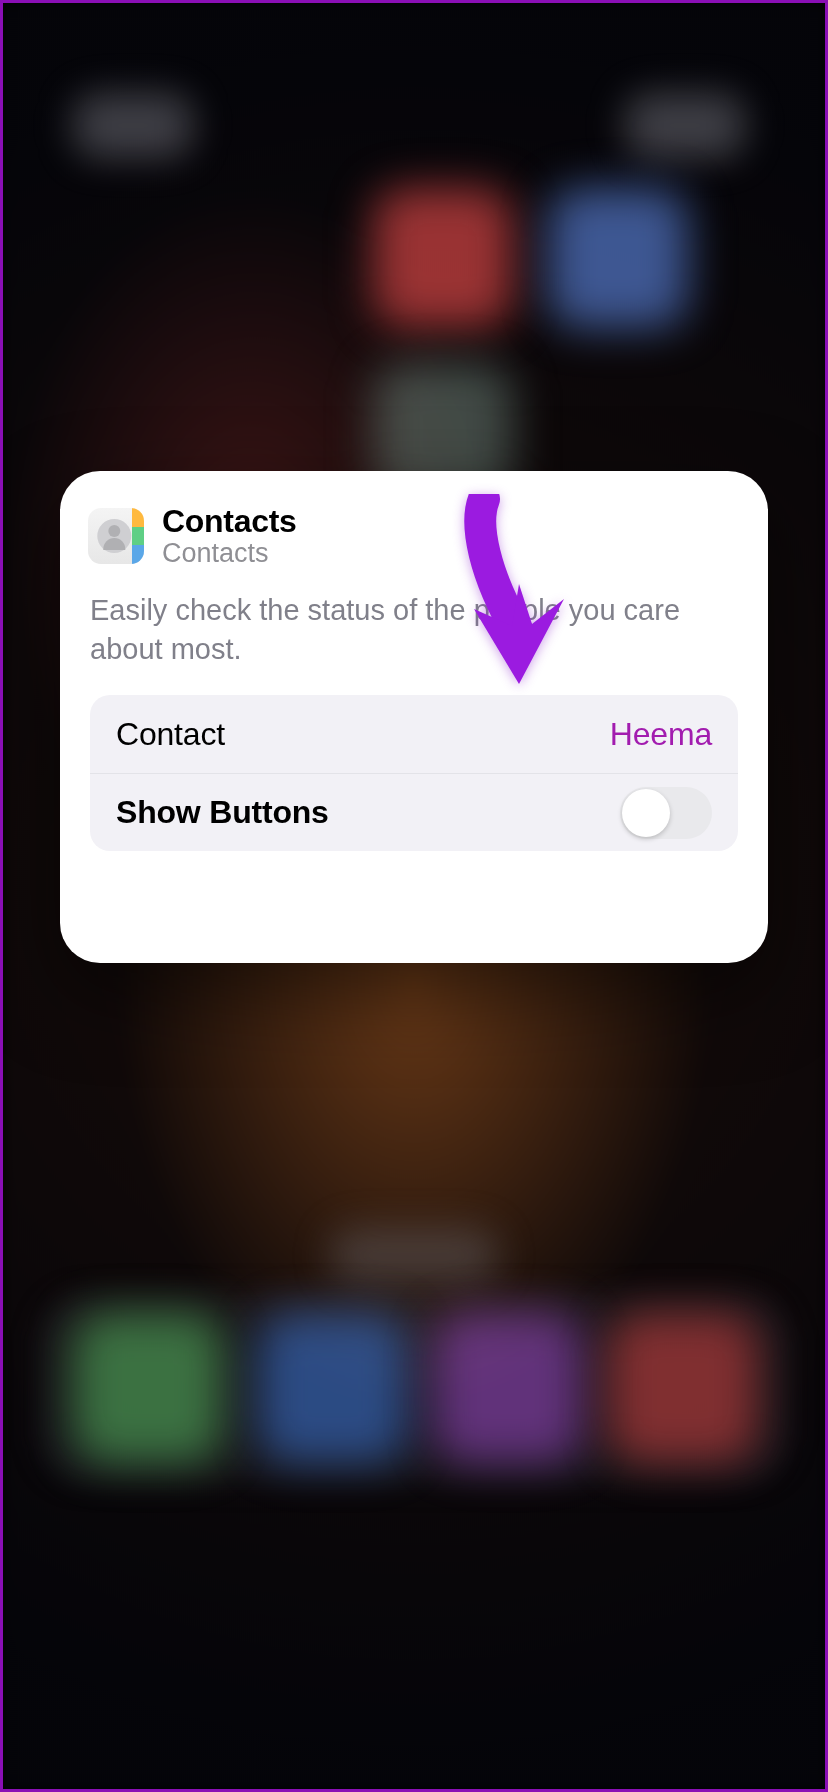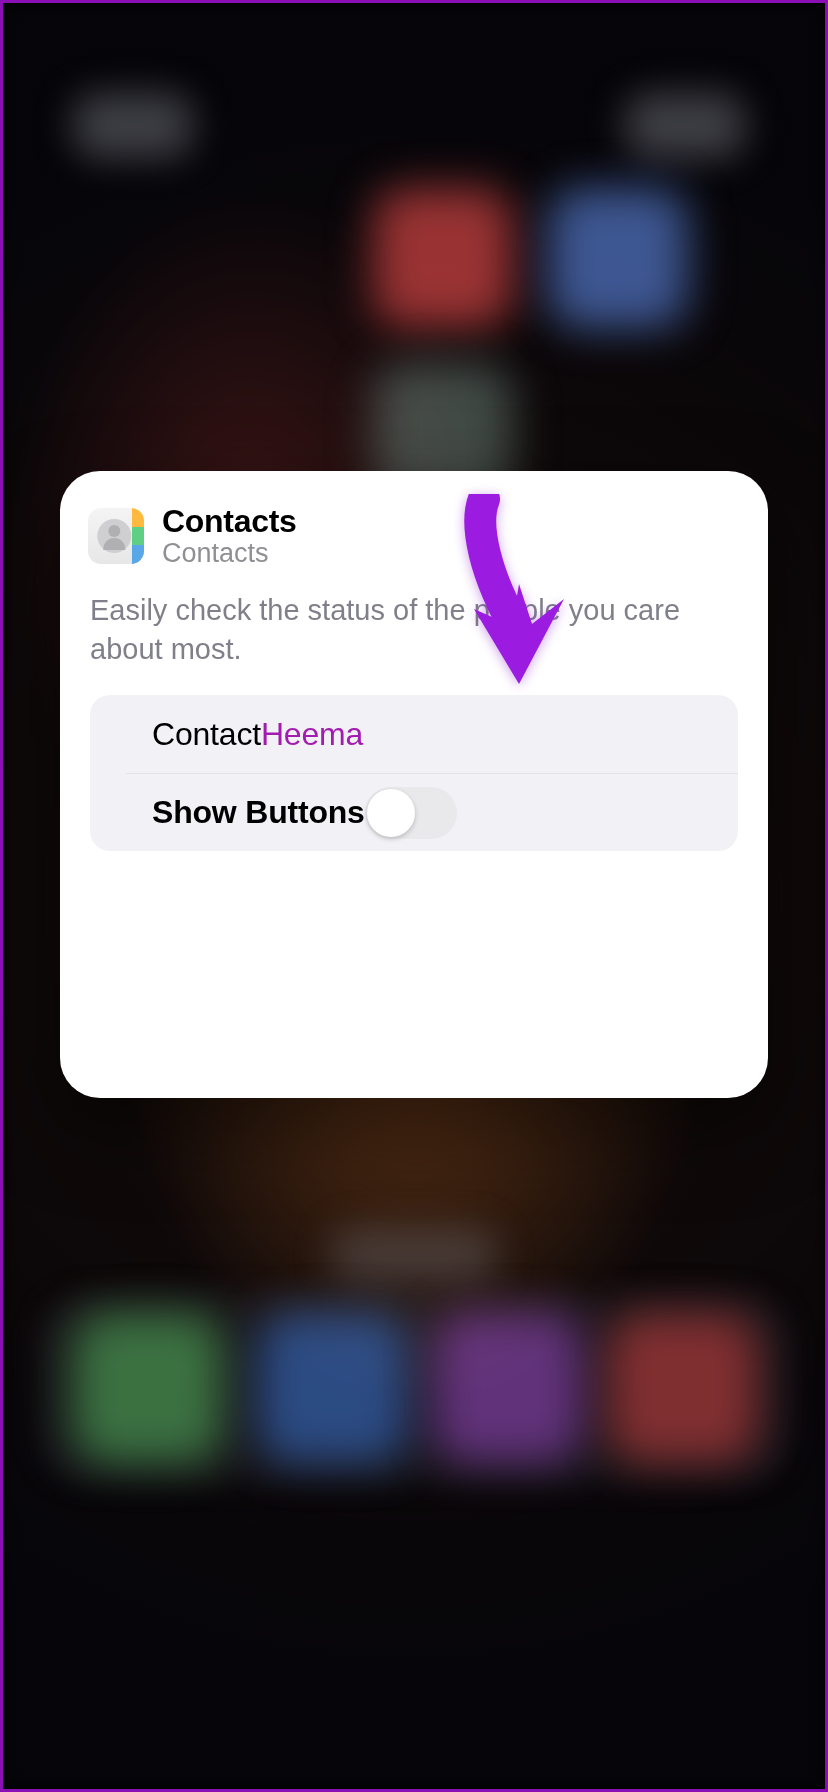--- a/index.html
+++ b/index.html
@@ -71,21 +71,21 @@
       border-radius: 48px;
       background: rgba(60,60,70,0.25);
       filter: blur(14px);
     }
 
     .modal {
       position: absolute;
       left: 57px;
       right: 57px;
       top: 468px;
-      height: 627px;
+      height: 492px;
       background: #fff;
       border-radius: 40px;
       box-shadow: 0 30px 80px rgba(0,0,0,0.5);
       padding: 32px 28px 0 28px;
     }
     .header {
       display: flex;
       align-items: center;
       gap: 18px;
       margin-bottom: 22px;
@@ -151,23 +151,23 @@
       padding: 0 2px;
     }
     .settings {
       background: #f2f1f6;
       border-radius: 20px;
       margin: 0 2px;
     }
     .row {
       display: flex;
       align-items: center;
+      justify-content: space-between;
       padding: 0 26px;
       height: 78px;
-      margin-left: 36px;
     }
     .row + .row {
       border-top: 1px solid #e3e3e8;
       font-weight: bold;
     }
     .row .label {
       font-size: 32px;
       color: #000;
       letter-spacing: -0.2px;
     }

